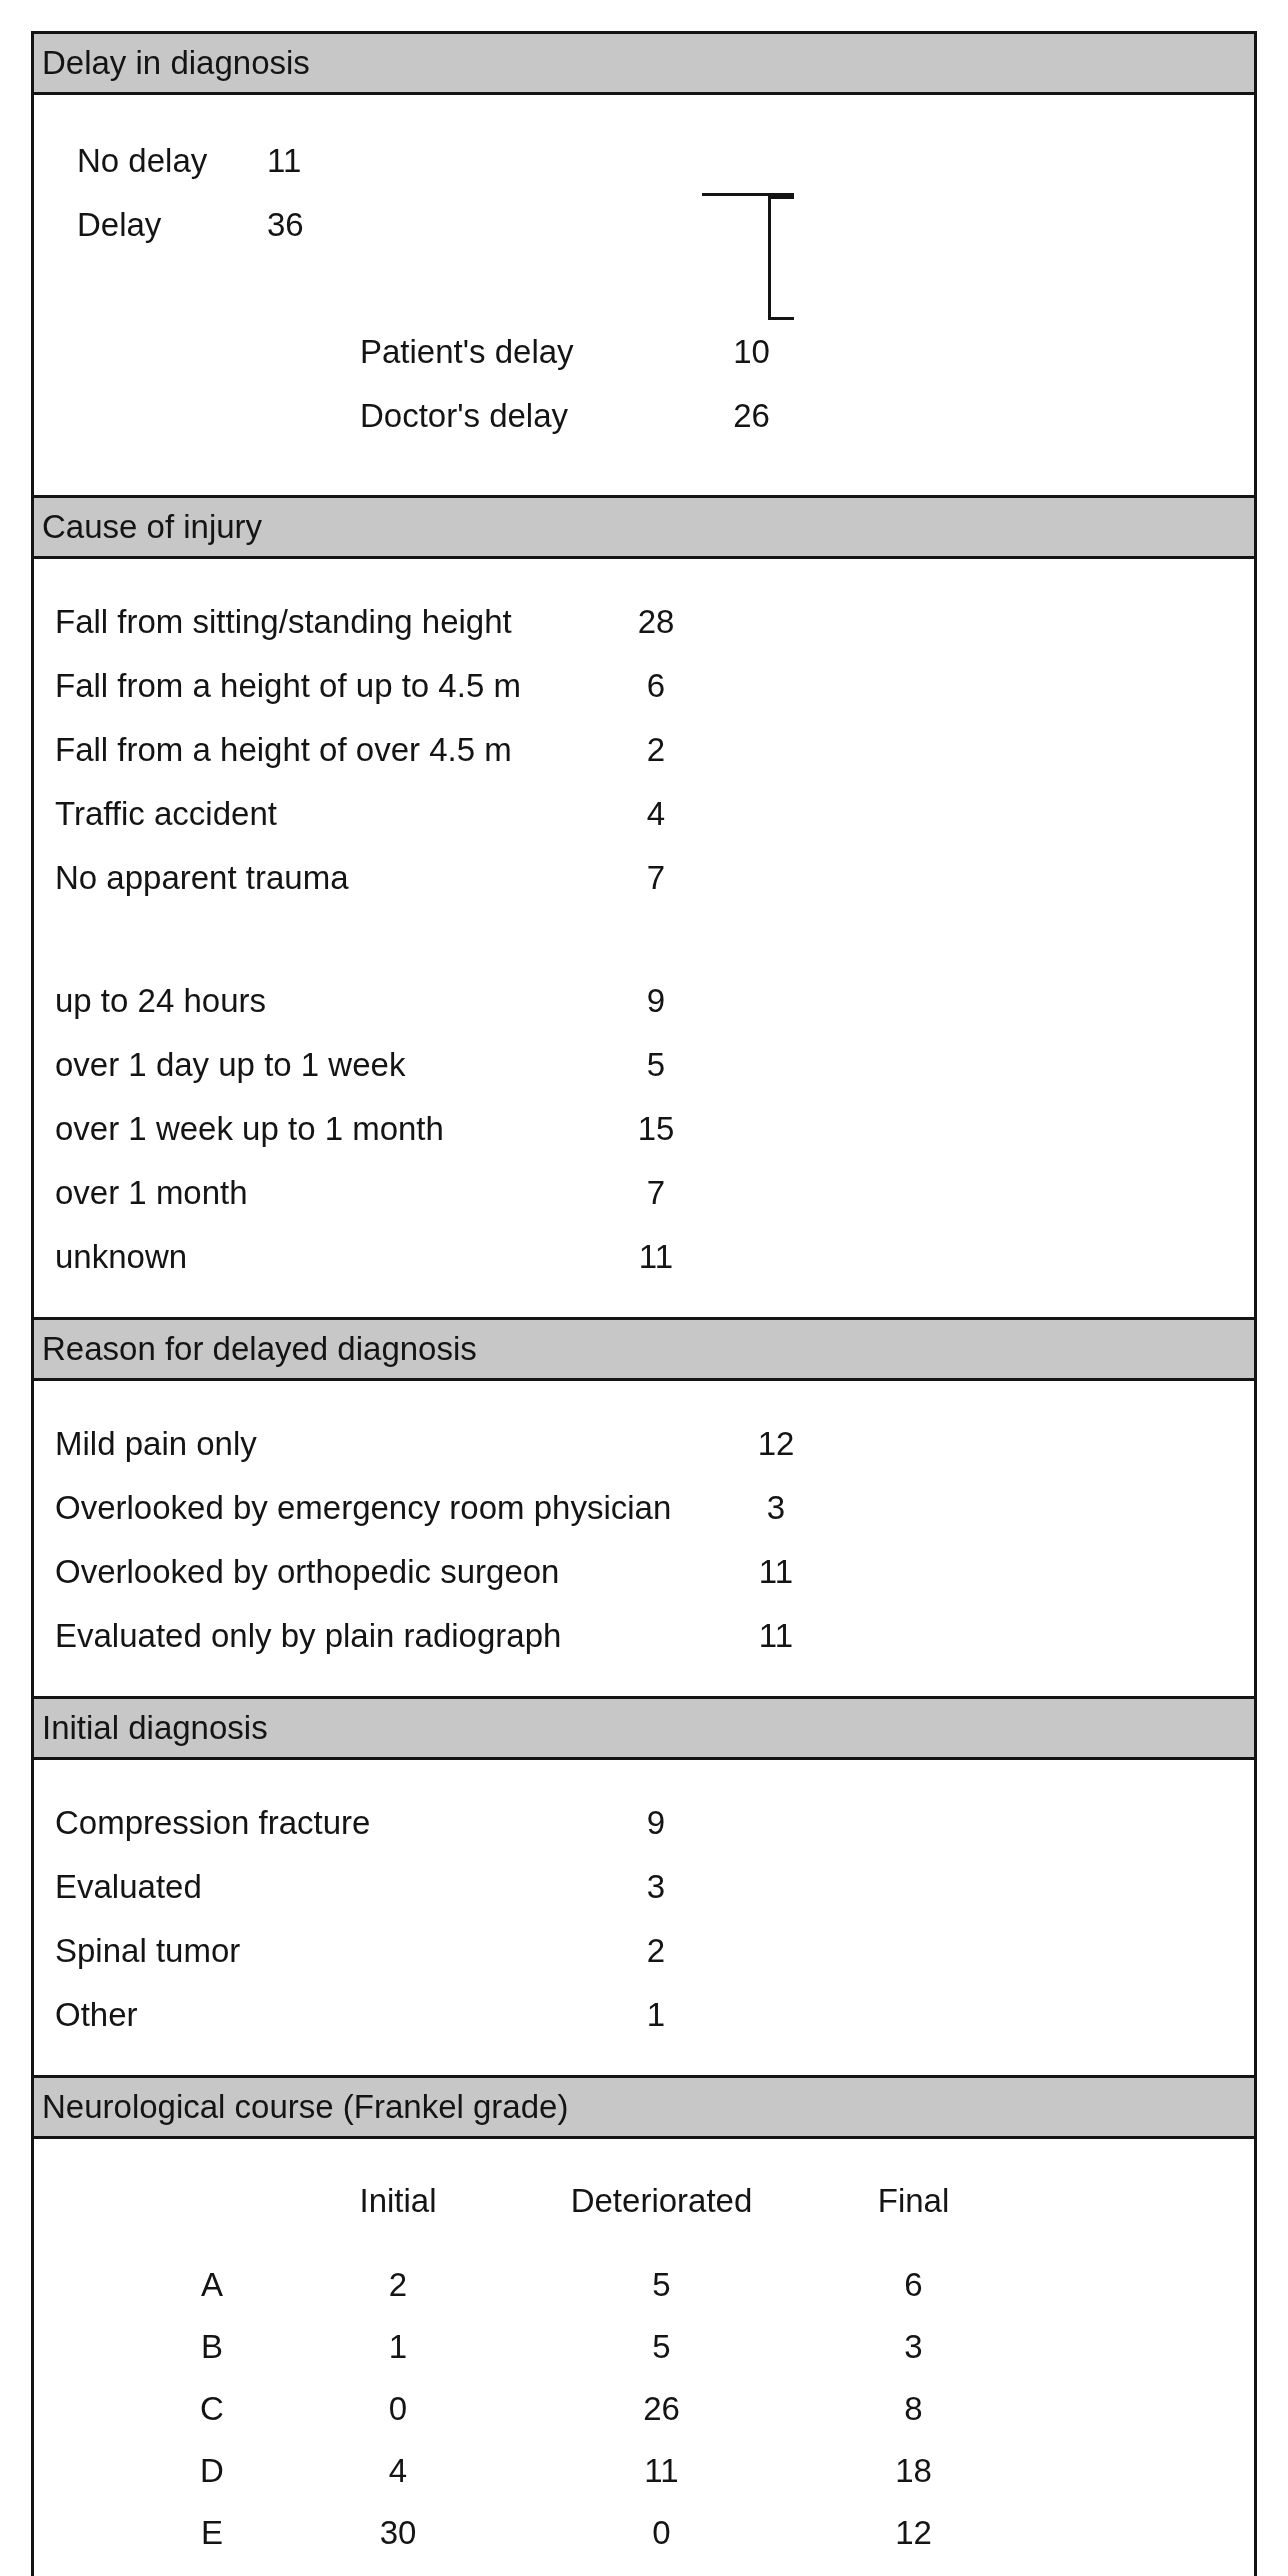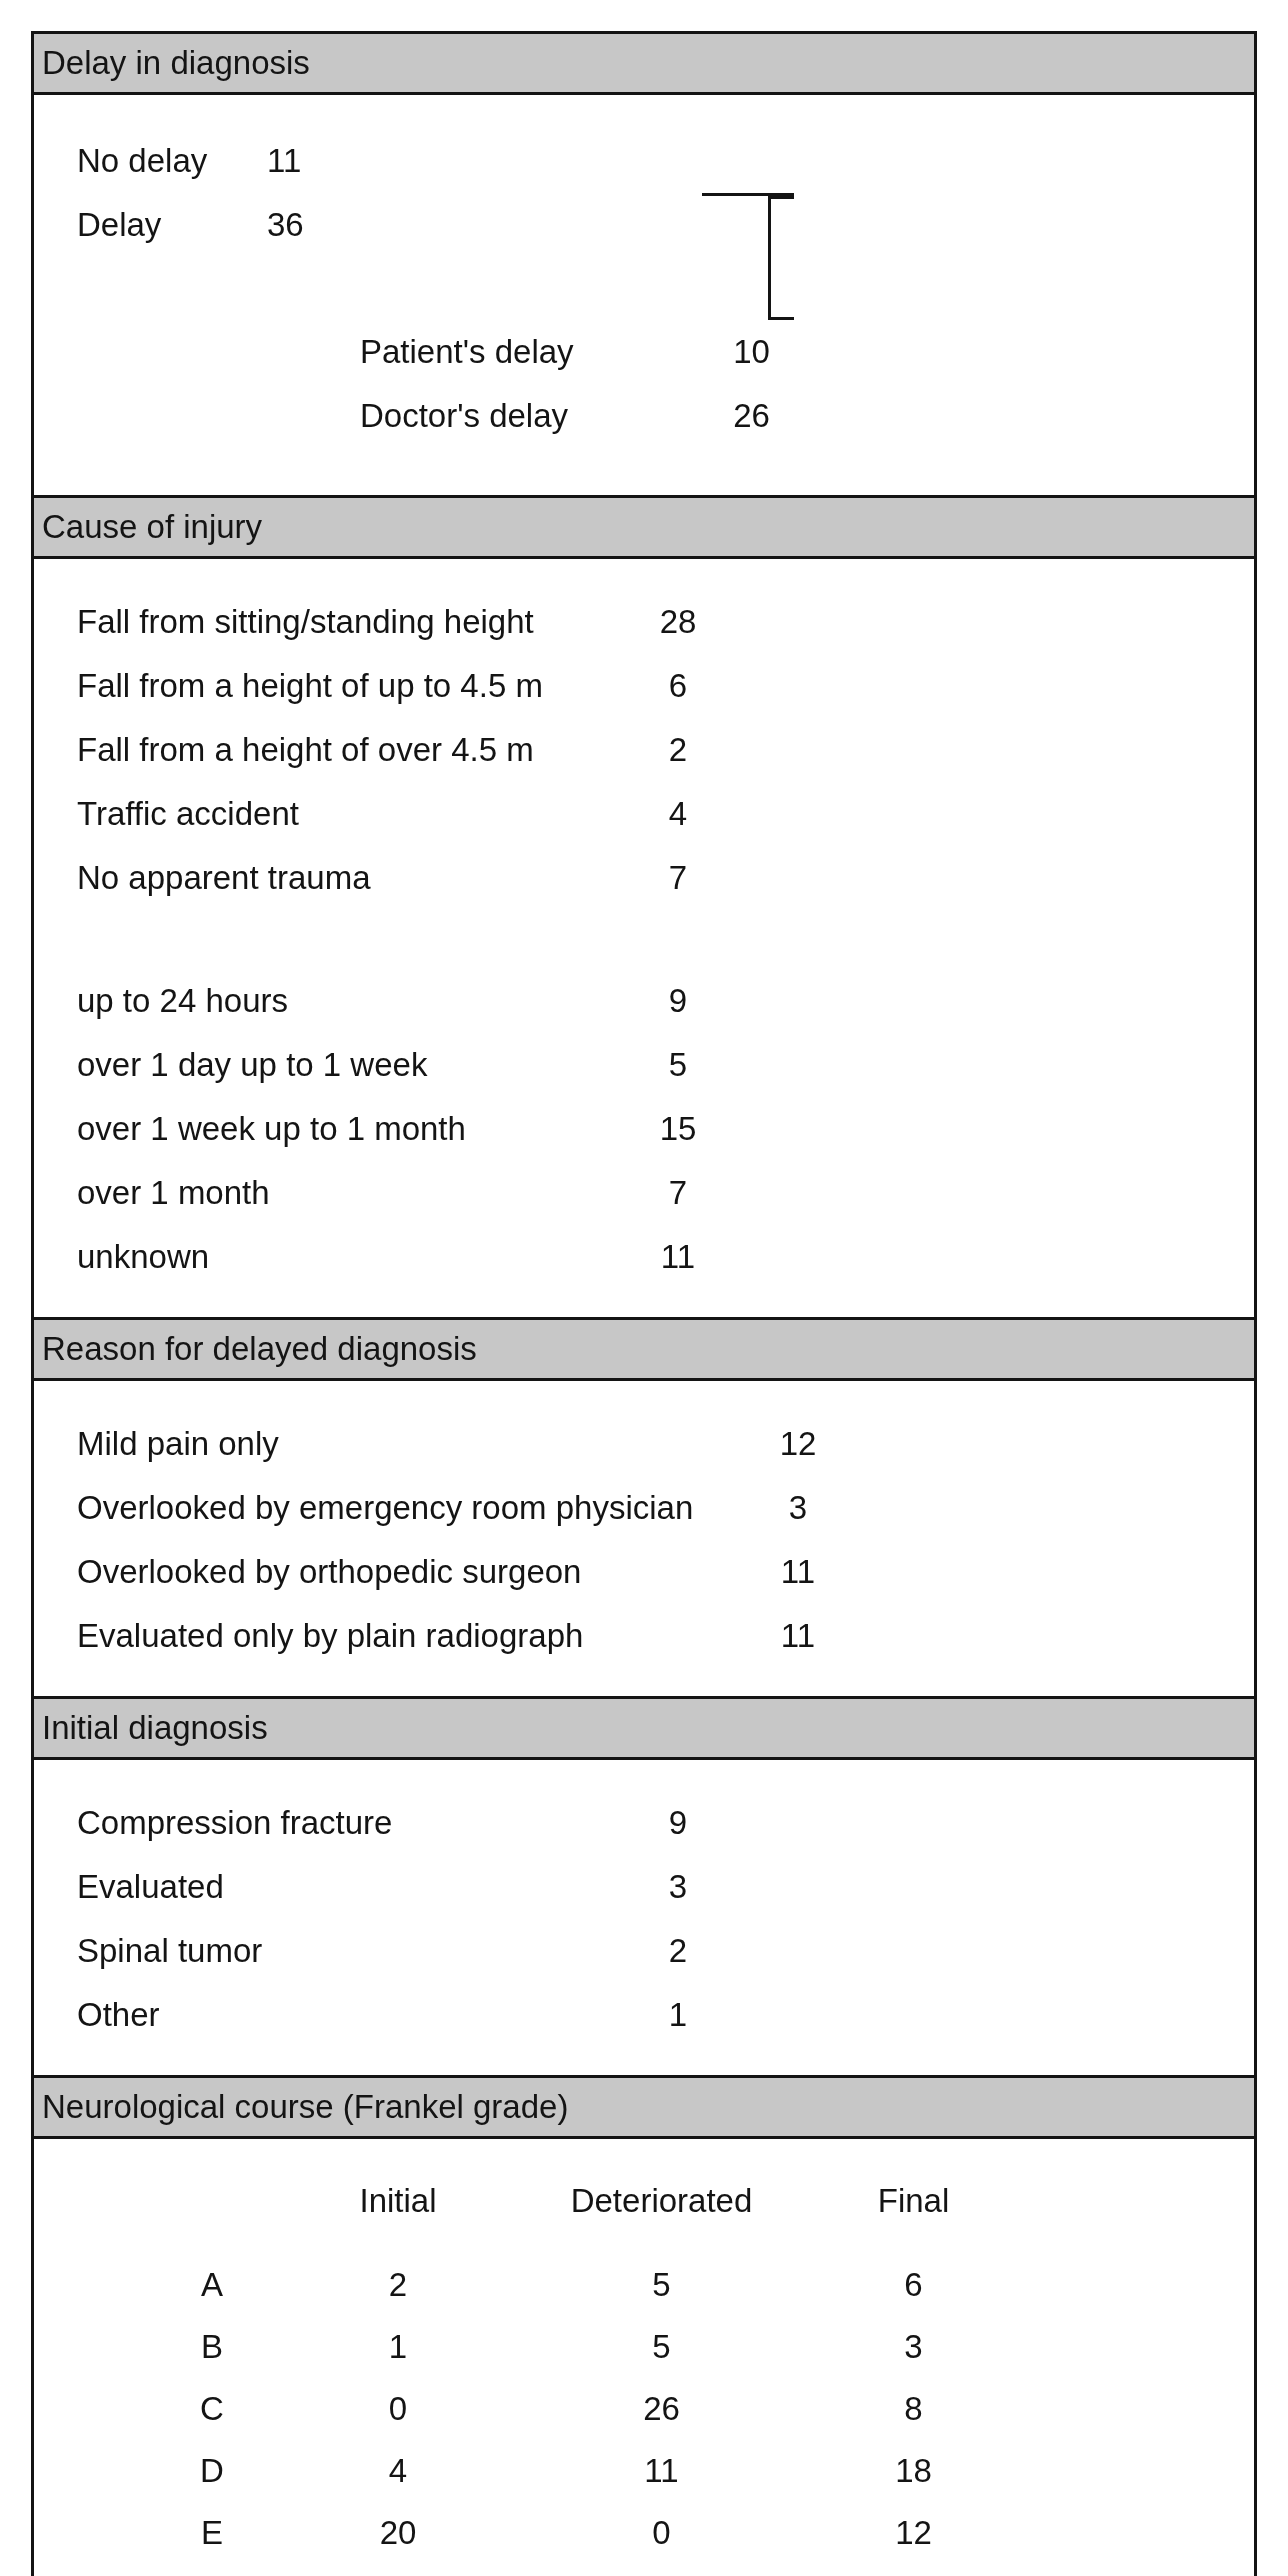--- a/index.html
+++ b/index.html
@@ -13,21 +13,21 @@
     position:absolute; left:31px; top:31px; width:1226px;
     border:3.1px solid #141414; background:#ffffff;
   }
   .sec-header {
     background:#c7c7c7;
     border-top:3.1px solid #141414; border-bottom:3.1px solid #141414;
     padding:10px 11px 10px 8px;
   }
   .sec-header:first-child { border-top:none; }
   .sec-body { padding:31px 0 28px 0; background:#ffffff; }
-  .row { display:flex; align-items:center; height:64px; padding-left:43px; white-space:nowrap; }
+  .row { display:flex; align-items:center; height:64px; padding-left:21px; white-space:nowrap; }
 
   
   .s1-body { padding:34px 16px 47px 0; display:flex; align-items:flex-start; }
   .s1-left .row { padding-left:43px; }
   .s1lbl { display:inline-block; width:190px; }
   .s1val { display:inline-block; width:70px; text-align:left; }
   .s1-right { display:flex; align-items:flex-end; margin-top:64px;flex-direction:column; }
   .connector { width:92px; height:3.1px; background:#141414; }
   .bracket {
     width:26px; height:124px;
@@ -209,20 +209,20 @@
       <div>8</div>
     </div>
     <div class="fgrid-row">
       <div>D</div>
       <div>4</div>
       <div>11</div>
       <div>18</div>
     </div>
     <div class="fgrid-row">
       <div>E</div>
-      <div>20</div>
+      <div>30</div>
       <div>0</div>
       <div>12</div>
     </div>
   </div>
 
 </div>
 
 
 </body></html>

